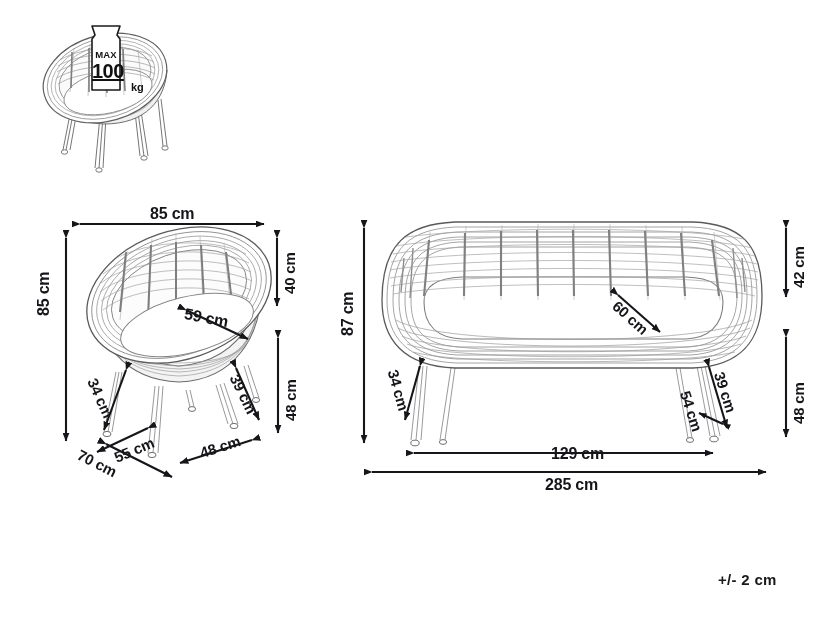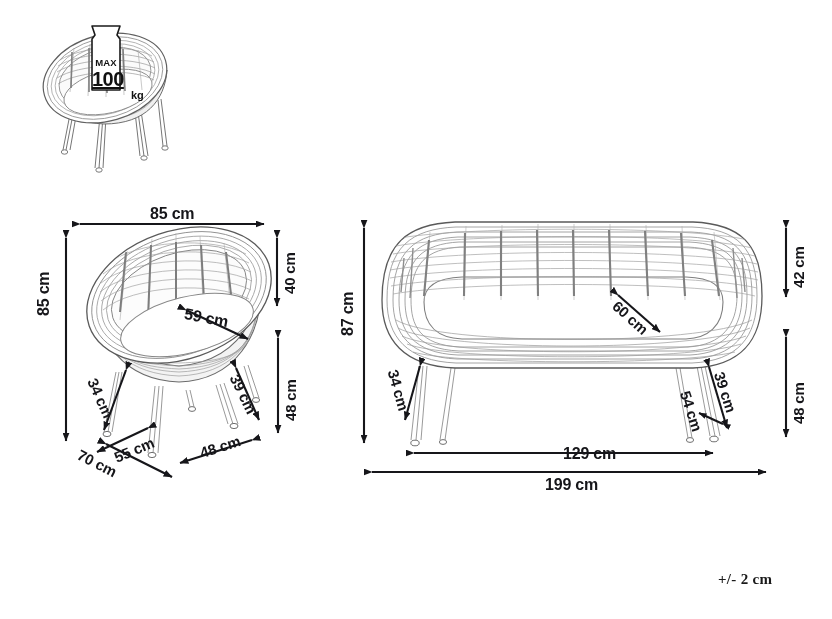--- a/index.html
+++ b/index.html
@@ -345,21 +345,21 @@
     <line x1="618" y1="295" x2="660" y2="332" marker-start="url(#ar)" marker-end="url(#ar)"></line>
     <line x1="420" y1="366" x2="405" y2="420" marker-start="url(#ar)" marker-end="url(#ar)"></line>
     <line x1="709" y1="367" x2="727" y2="428" marker-start="url(#ar)" marker-end="url(#ar)"></line>
     <line x1="723" y1="424" x2="699" y2="413" marker-start="url(#arS)" marker-end="url(#arS)"></line>
     <line x1="414" y1="453" x2="713" y2="453" marker-start="url(#ar)" marker-end="url(#ar)"></line>
     <line x1="372" y1="472" x2="766" y2="472" marker-start="url(#ar)" marker-end="url(#ar)"></line>
   </g>
 </svg>
 </div>
 
-<div class="maxbox" style="left:92px; top:58px; width:28px;">
+<div class="maxbox" style="left:92px; top:50px; width:28px;">
   <div class="l1">MAX</div>
   <div class="l2">100</div>
   <div class="l3">kg</div>
 </div>
 
 <div class="dimlabel" style="left:150px; top:206px; font-size:16px;">85 cm</div>
 
 <div class="dimlabel" style="left:36px; top:316px; font-size:16px; transform:rotate(-90deg); transform-origin:left top;">85 cm</div>
 
 <div class="dimlabel" style="left:282px; top:294px; font-size:15px; transform:rotate(-90deg); transform-origin:left top;">40 cm</div>
@@ -385,17 +385,17 @@
 <div class="dimlabel" style="left:791px; top:424px; font-size:15px; transform:rotate(-90deg); transform-origin:left top;">48 cm</div>
 
 <div class="dimlabel" style="left:620px; top:298px; font-size:15px; transform:rotate(42deg); transform-origin:left top;">60 cm</div>
 
 <div class="dimlabel" style="left:400px; top:368px; font-size:15px; transform:rotate(74deg); transform-origin:left top;">34 cm</div>
 
 <div class="dimlabel" style="left:726px; top:370px; font-size:15px; transform:rotate(72deg); transform-origin:left top;">39 cm</div>
 
 <div class="dimlabel" style="left:692px; top:389px; font-size:15px; transform:rotate(72deg); transform-origin:left top;">54 cm</div>
 
-<div class="dimlabel" style="left:563px; top:446px; font-size:16px;">129 cm</div>
-
-<div class="dimlabel" style="left:545px; top:477px; font-size:16px;">199 cm</div>
-
-<div class="tol" style="left:718px; top:571px;font-family:Liberation Serif, serif;">+/- 2 cm</div>
+<div class="dimlabel" style="left:551px; top:446px; font-size:16px;">129 cm</div>
+
+<div class="dimlabel" style="left:545px; top:477px; font-size:16px;">285 cm</div>
+
+<div class="tol" style="left:718px; top:571px;">+/- 2 cm</div>
 
 </body></html>

